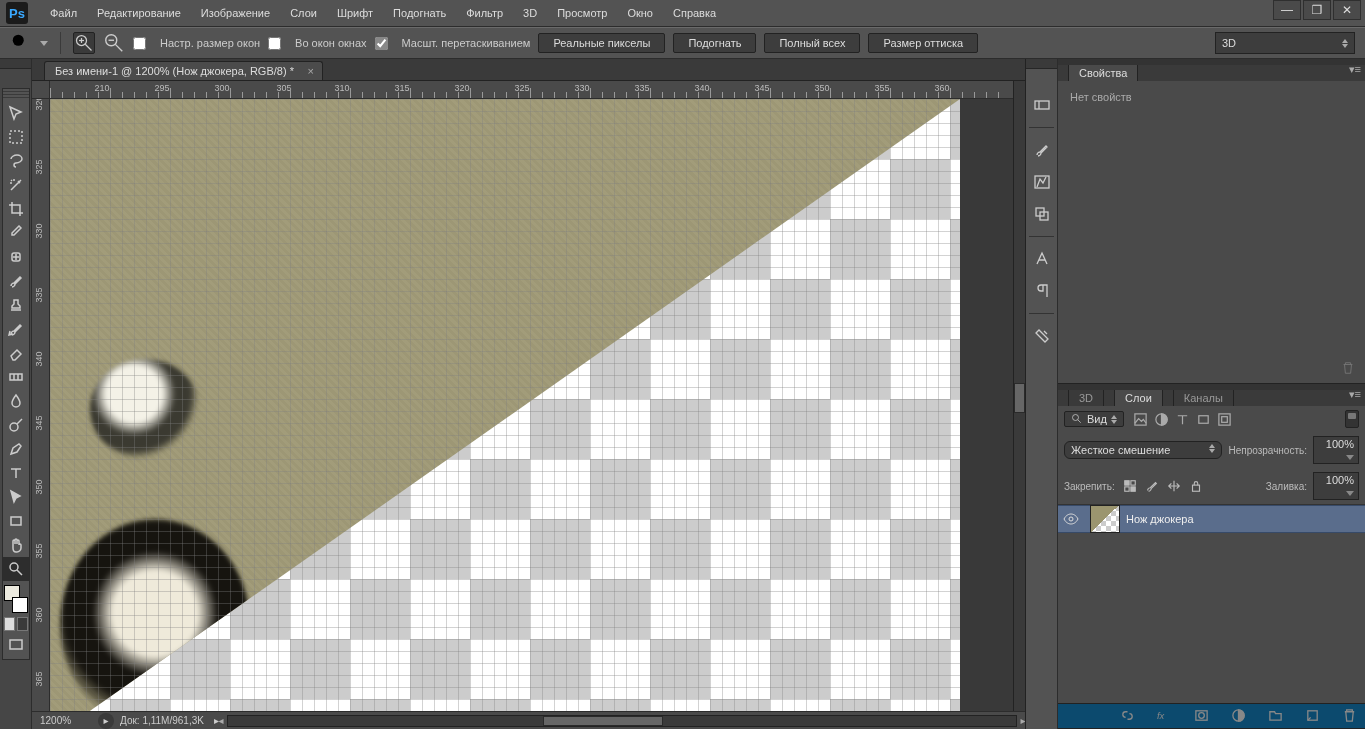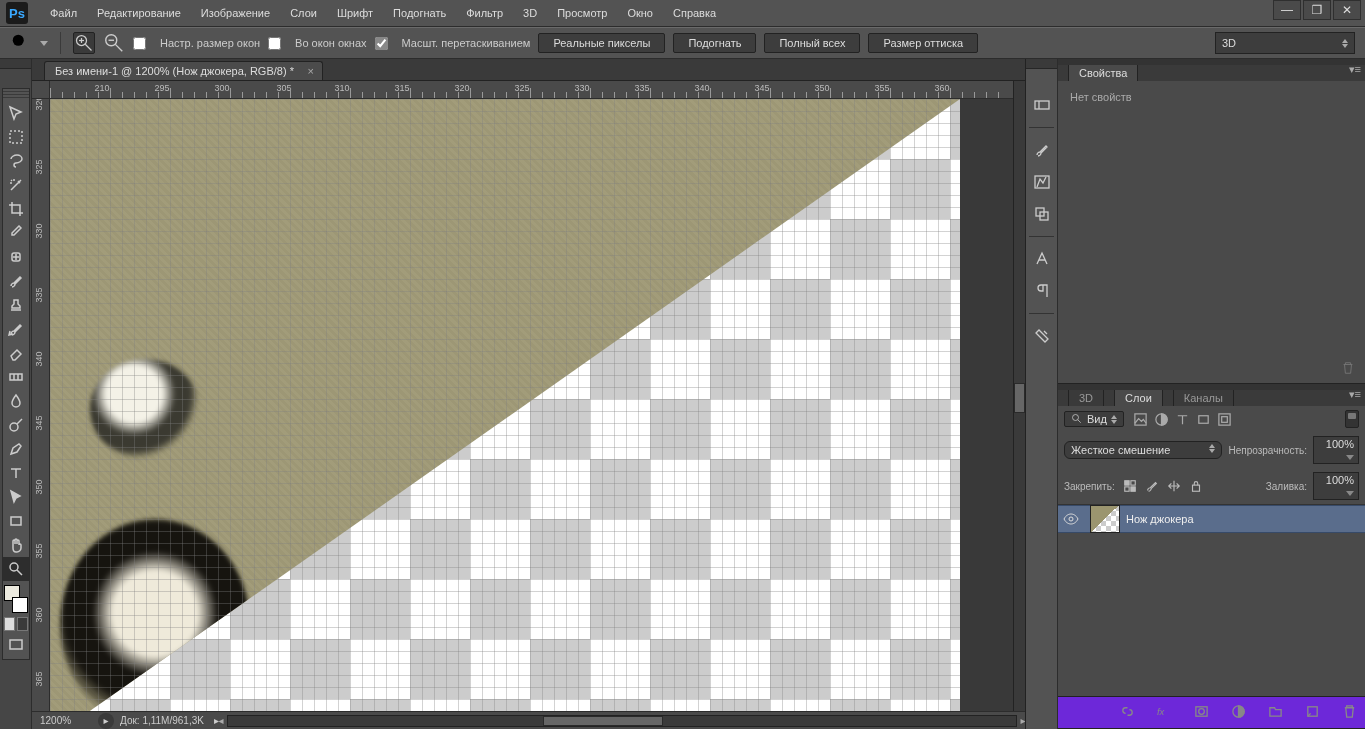--- a/index.html
+++ b/index.html
@@ -122,21 +122,21 @@
 
 .layer-list { flex:1; background:#4a4a4a; overflow:auto; min-height:150px; }
 .layer-item { display:flex; align-items:center; height:28px; background:#5a6d8c; border-top:1px solid #374a68; border-bottom:1px solid #374a68; }
 .layer-item .eye { width:26px; display:flex; justify-content:center; }
 .layer-item .thumb { width:30px; height:28px; margin:0 6px; border:1px solid #222;
   background-image: linear-gradient(45deg,#ccc 25%,transparent 25%),linear-gradient(-45deg,#ccc 25%,transparent 25%),linear-gradient(45deg,transparent 75%,#ccc 75%),linear-gradient(-45deg,transparent 75%,#ccc 75%);
   background-size: 10px 10px; background-position: 0 0,0 5px,5px -5px,-5px 0; background-color:#fff; position:relative;}
 .layer-item .thumb:after { content:""; position:absolute; inset:0; background: linear-gradient(135deg,#9b956f 0 50%, transparent 50%);}
 .layer-item .name { color:#eee; font-size:11px; }
 
-.layers-footer { height:32px; background:#6d28d9; border-top:1px solid #222; display:flex; align-items:center; justify-content:flex-end; gap:22px; padding:0 8px; }
+.layers-footer { height:25px; background:#0c4a6e; border-top:1px solid #222; display:flex; align-items:center; justify-content:flex-end; gap:22px; padding:0 8px; }
 .layers-footer svg { width:15px; height:15px; stroke:#888; fill:none; stroke-width:1.4; }
 
 .dd-arrow { display:inline-block; width:0;height:0;border-left:4px solid transparent;border-right:4px solid transparent;border-top:5px solid #aaa; vertical-align:middle;}
 .dd-arrows { display:inline-flex; flex-direction:column; gap:1px;}
 .dd-arrows span { width:0;height:0;border-left:3px solid transparent;border-right:3px solid transparent;}
 .dd-arrows .u{border-bottom:4px solid #aaa;} .dd-arrows .d{border-top:4px solid #aaa;}
 
 .vscroll { position:absolute; right:0; top:22px; bottom:18px; width:12px; background:#3a3a3a; border-left:1px solid #222;}
 .vscroll .thumb { position:absolute; left:0; right:0; top:48%; height:30px; background:#666; border:1px solid #2a2a2a;}
 </style>

